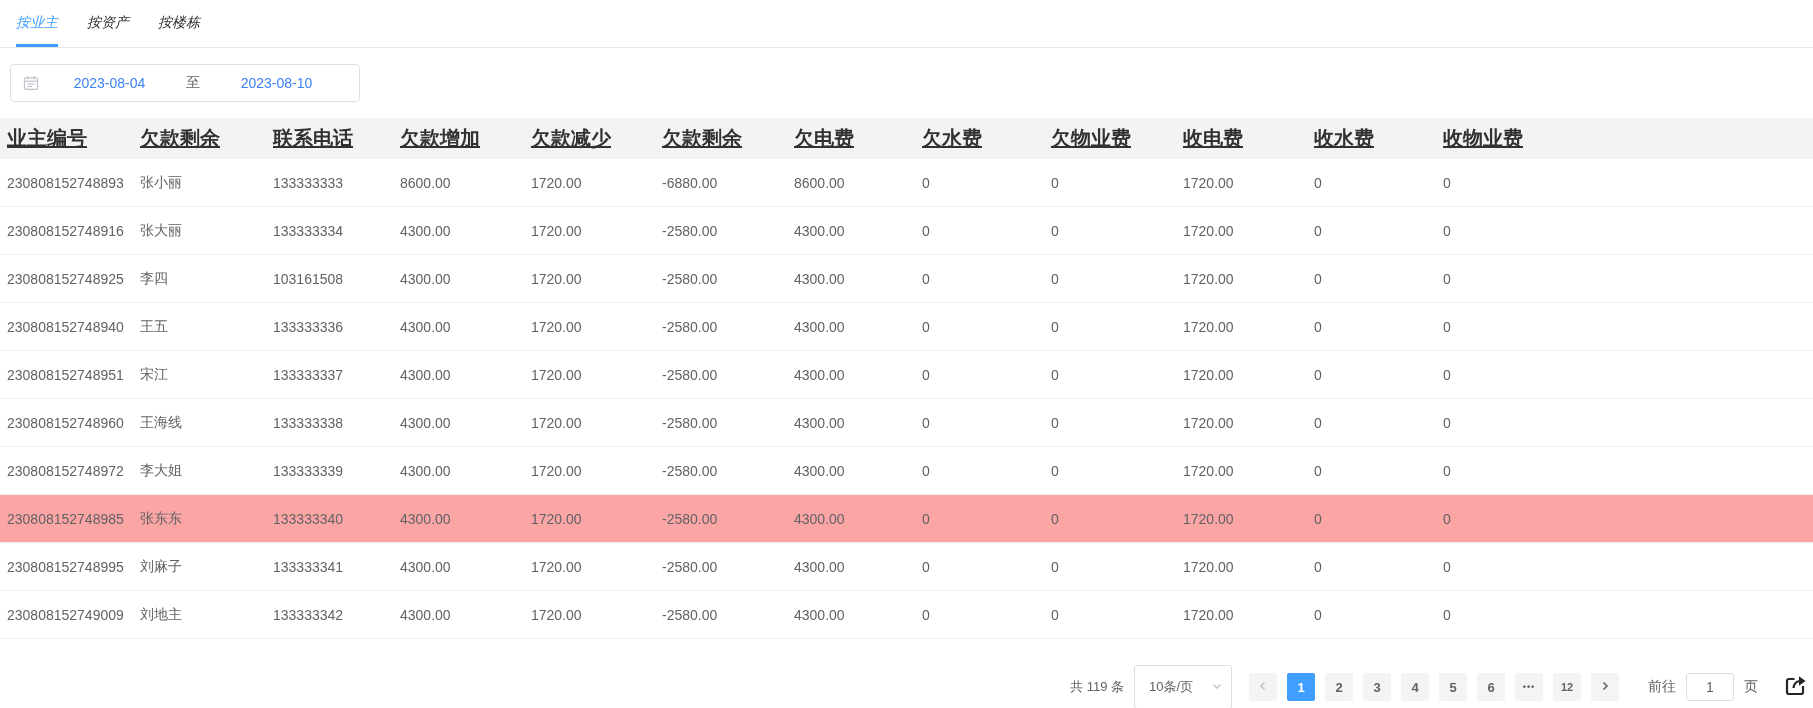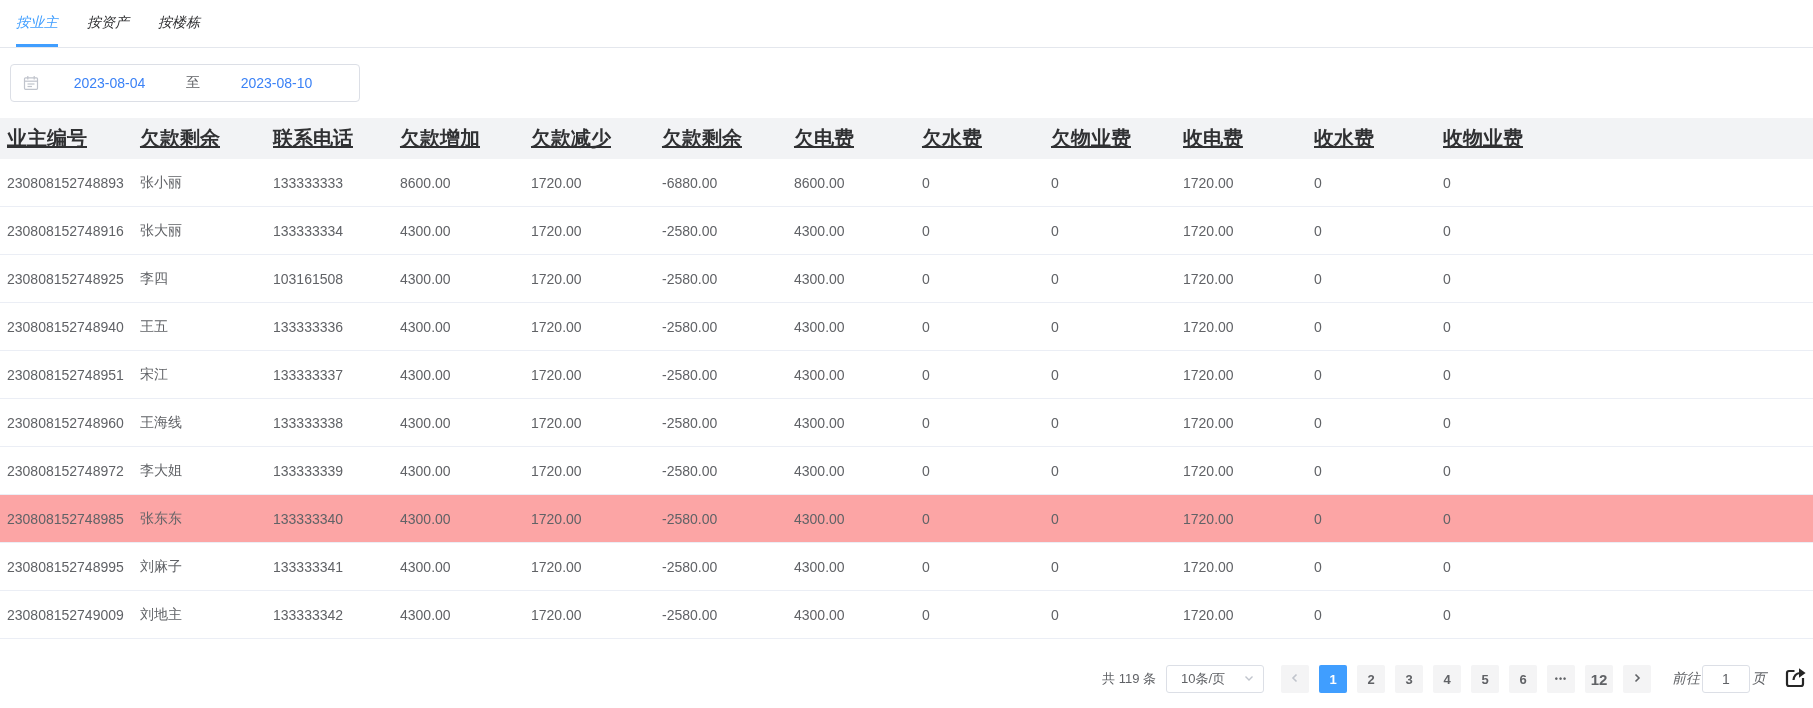--- a/index.html
+++ b/index.html
@@ -27,31 +27,31 @@
     padding-left:7px; align-items:center; }
   .thead { height:41px; background:#f2f3f5; }
   .thead .cell { font-size:20px; font-weight:bold; color:#303133;text-decoration:underline; }
   .tbody .trow { height:48px; border-bottom:1px solid #ebeef5; background:#fff; }
   .tbody .trow.hovered { background:#fca5a5; }
   .tbody .cell { font-size:14px; color:#606266; white-space:nowrap; overflow:hidden; }
 
   
   .pagination { margin-top:26px; padding-right:5px; display:flex; justify-content:flex-end; align-items:center; }
   .pg-total { font-size:13px; color:#606266; margin-right:10px; }
-  .pg-size { width:98px; height:28px; border:1px solid #dcdfe6; border-radius:3px;
+  .pg-size { width:98px; height:44px; border:1px solid #dcdfe6; border-radius:3px;
     display:flex; align-items:center; justify-content:space-between; padding:0 8px 0 14px;
     font-size:13px; color:#606266; margin-right:12px; cursor:pointer; background:#fff; }
   .pg-btn { min-width:28px; height:28px; margin:0 5px; border-radius:2px; background:#f4f4f5;
     display:flex; align-items:center; justify-content:center;
     font-size:13px; font-weight:bold; color:#606266; cursor:pointer; }
   .pg-btn.active { background:#409eff; color:#fff; }
   .pg-btn.more { letter-spacing:1px; color:#606266; font-weight:bold; }
   .pg-arrow { font-weight:normal; }
   .pg-goto { display:flex; align-items:center; margin-left:14px; font-size:14px; color:#606266; }
-  .pg-goto .lbl { margin:0 2px;font-style:italic; }
+  .pg-goto .lbl { margin:0 10px; }
   .pg-input { width:48px; height:28px; border:1px solid #dcdfe6; border-radius:3px;
     text-align:center; font-size:14px; color:#606266; font-family:inherit; }
   .export-btn { margin-left:14px; display:flex; align-items:center; cursor:pointer; }
 </style>
 </head>
 <body>
 
 <div class="tabs-bar" id="tabsBar">
     <div class="tab active">按业主</div>
     <div class="tab">按资产</div>
@@ -251,21 +251,21 @@
     </span>
   </div>
   <span id="pagerPages" style="display:flex;align-items:center;">
       <div class="pg-btn active" style="font-size: 13px;">1</div>
       <div class="pg-btn" style="font-size: 13px;">2</div>
       <div class="pg-btn" style="font-size: 13px;">3</div>
       <div class="pg-btn" style="font-size: 13px;">4</div>
       <div class="pg-btn" style="font-size: 13px;">5</div>
       <div class="pg-btn" style="font-size: 13px;">6</div>
       <div class="pg-btn more" style="font-size: 9px;">•••</div>
-      <div class="pg-btn" style="font-size: 15px;">12</div>
+      <div class="pg-btn" style="font-size: 11px;">12</div>
     </span>
   <div class="pg-btn pg-arrow">
     <span>
       <svg width="12" height="12" viewBox="0 0 12 12" fill="none" stroke="#606266" stroke-width="1.6">
         <polyline points="4.5,2.5 8,6 4.5,9.5"></polyline>
       </svg>
     </span>
   </div>
   <div class="pg-goto">
     <span class="lbl">前往</span>

